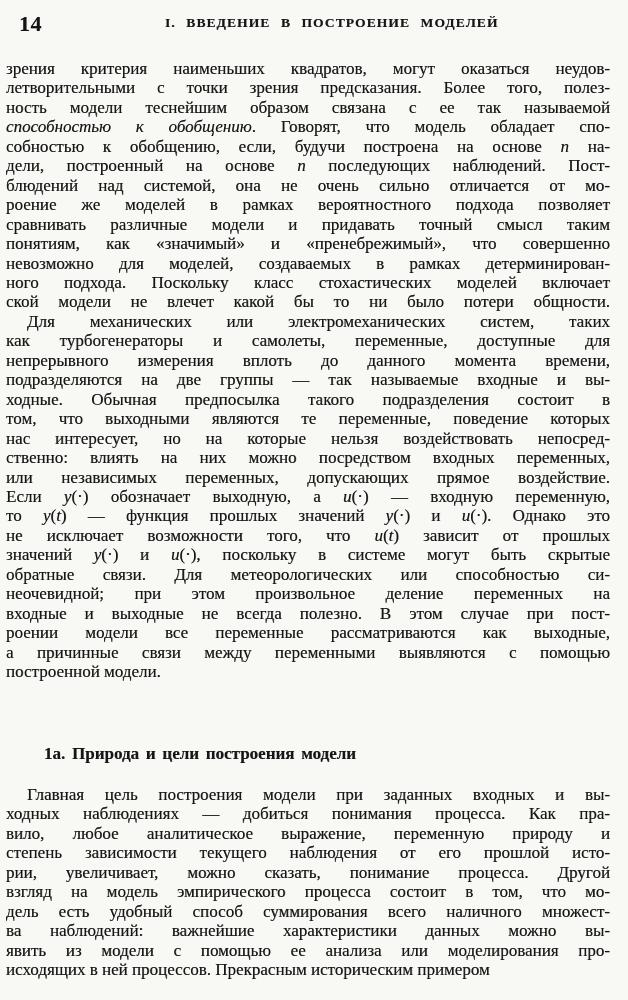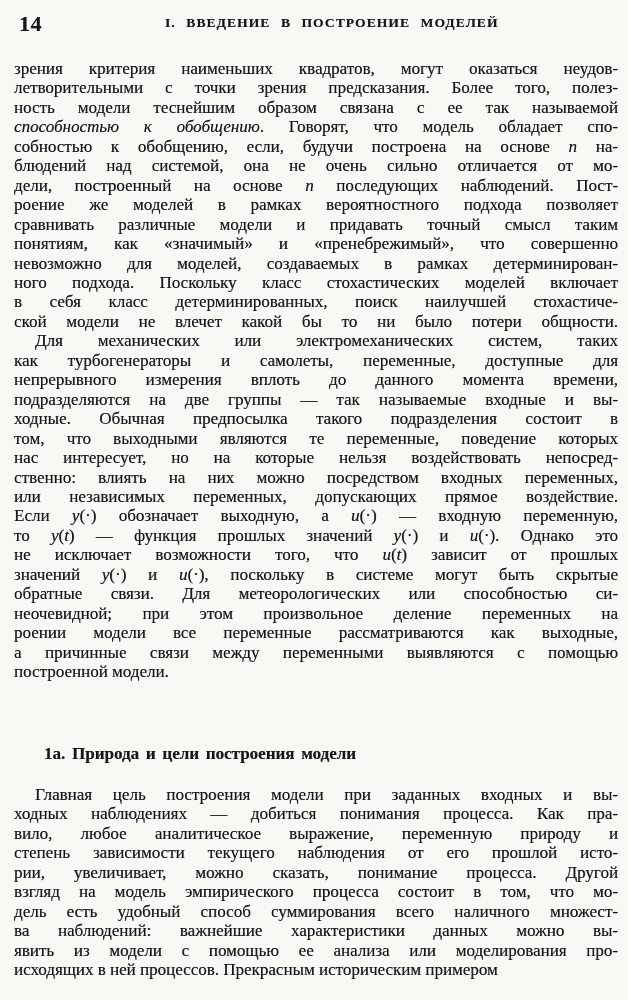--- a/index.html
+++ b/index.html
@@ -22,21 +22,21 @@
   .runtitle{
     position:absolute;left:141px;top:15px;
     font-size:13.5px;font-weight:700;
     letter-spacing:1.1px;word-spacing:6px;
     text-shadow:.3px .2px 0 rgba(0,0,0,.45);
     white-space:nowrap;
     margin-left:24px;
   }
   
   .flow{
-    position:absolute;left:14px;width:604px;
+    position:absolute;left:6px;width:604px;
     font-size:17px;
   }
   .flow1{top:59px;}
   .flow2{top:785px;}
   .ln{
     line-height:19.45px;
     text-align:justify;
     -moz-text-align-last:justify;
     text-align-last:justify;
     text-shadow:.35px .2px 0 rgba(10,10,10,.5);
@@ -59,44 +59,44 @@
 <div class="page" style="--paper: #f8f8f5; --ink: #161616;">
   <div class="pagenum">14</div>
   <div class="runtitle">I. ВВЕДЕНИЕ В ПОСТРОЕНИЕ МОДЕЛЕЙ</div>
 
   <div class="flow flow1" id="flow1">
       <div class="ln">зрения критерия наименьших квадратов, могут оказаться неудов-</div>
       <div class="ln">летворительными с точки зрения предсказания. Более того, полез-</div>
       <div class="ln">ность модели теснейшим образом связана с ее так называемой</div>
       <div class="ln"><i>способностью к обобщению</i>. Говорят, что модель обладает спо-</div>
       <div class="ln">собностью к обобщению, если, будучи построена на основе <i>n</i> на-</div>
+      <div class="ln">дели, построенный на основе <i>n</i> последующих наблюдений. Пост-</div>
       <div class="ln">блюдений над системой, она не очень сильно отличается от мо-</div>
-      <div class="ln">дели, построенный на основе <i>n</i> последующих наблюдений. Пост-</div>
       <div class="ln">роение же моделей в рамках вероятностного подхода позволяет</div>
       <div class="ln">сравнивать различные модели и придавать точный смысл таким</div>
       <div class="ln">понятиям, как «значимый» и «пренебрежимый», что совершенно</div>
       <div class="ln">невозможно для моделей, создаваемых в рамках детерминирован-</div>
       <div class="ln">ного подхода. Поскольку класс стохастических моделей включает</div>
-      <div class="ln">в себя класс детерминированных, поиск наилучшей стохастиче-</div>
       <div class="ln">ской модели не влечет какой бы то ни было потери общности.</div>
       <div class="ln ind">Для механических или электромеханических систем, таких</div>
       <div class="ln">как турбогенераторы и самолеты, переменные, доступные для</div>
       <div class="ln">непрерывного измерения вплоть до данного момента времени,</div>
       <div class="ln">подразделяются на две группы — так называемые входные и вы-</div>
       <div class="ln">ходные. Обычная предпосылка такого подразделения состоит в</div>
       <div class="ln">том, что выходными являются те переменные, поведение которых</div>
       <div class="ln">нас интересует, но на которые нельзя воздействовать непосред-</div>
       <div class="ln">ственно: влиять на них можно посредством входных переменных,</div>
       <div class="ln">или независимых переменных, допускающих прямое воздействие.</div>
       <div class="ln">Если <i>y</i>(·) обозначает выходную, а <i>u</i>(·) — входную переменную,</div>
       <div class="ln">то <i>y</i>(<i>t</i>) — функция прошлых значений <i>y</i>(·) и <i>u</i>(·). Однако это</div>
       <div class="ln">не исключает возможности того, что <i>u</i>(<i>t</i>) зависит от прошлых</div>
       <div class="ln">значений <i>y</i>(·) и <i>u</i>(·), поскольку в системе могут быть скрытые</div>
       <div class="ln">обратные связи. Для метеорологических или способностью си-</div>
       <div class="ln">неочевидной; при этом произвольное деление переменных на</div>
+      <div class="ln">входные и выходные не всегда полезно. В этом случае при пост-</div>
       <div class="ln">роении модели все переменные рассматриваются как выходные,</div>
       <div class="ln">а причинные связи между переменными выявляются с помощью</div>
       <div class="ln nofill">построенной модели.</div>
     </div>
 
   <div class="secheading">1a. Природа и цели построения модели</div>
 
   <div class="flow flow2" id="flow2">
       <div class="ln ind">Главная цель построения модели при заданных входных и вы-</div>
       <div class="ln">ходных наблюдениях — добиться понимания процесса. Как пра-</div>

